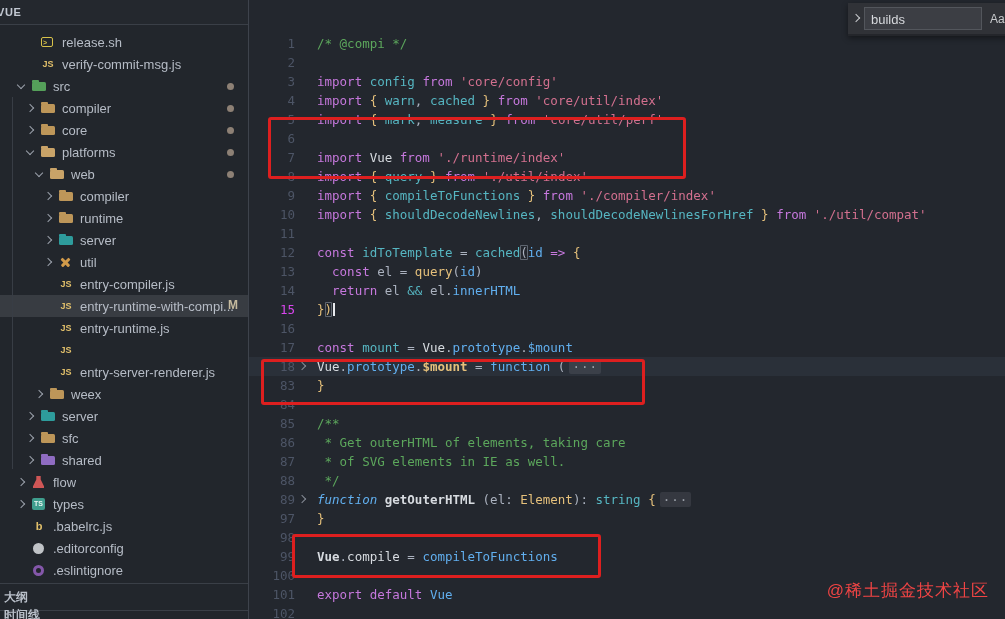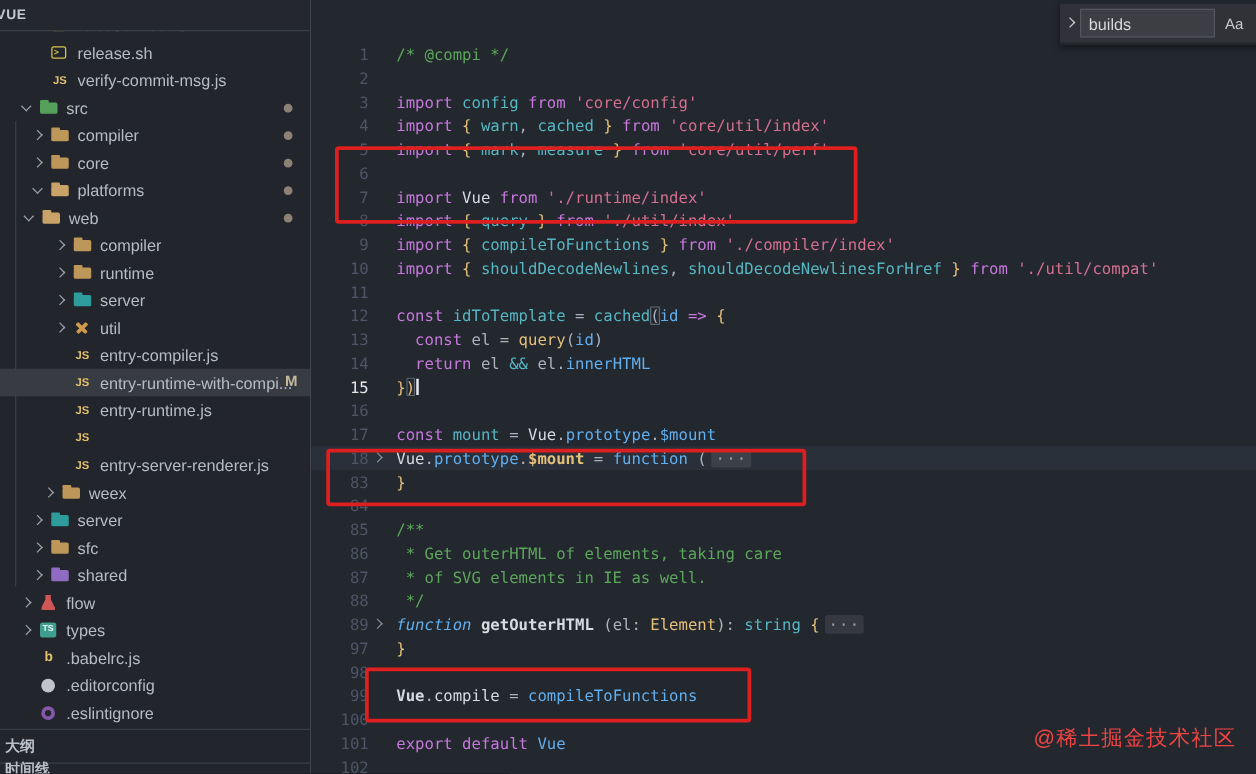--- a/index.html
+++ b/index.html
@@ -38,21 +38,21 @@
   .badge{position:absolute;right:10px;top:3px;font-size:12px;font-weight:bold}
   .guide{position:absolute;left:12px;top:97px;height:372px;width:1px;background:#383d45}
   .sb-section{position:absolute;left:0;width:248px;height:27px;border-top:1px solid #3a3f47;background:#22262c;
               display:flex;align-items:center;font-size:12px;font-weight:bold;color:#b9bfc9;padding-left:4px;box-sizing:border-box}
   
   .editor{position:absolute;left:249px;top:0;width:756px;height:619px;background:#23272e}
   .lines{position:absolute;left:0;top:34px;width:756px}
   .ln{height:19px;display:flex;white-space:pre;font-family:"DejaVu Sans Mono",monospace;font-size:12.5px;line-height:19px}
   .ln.hl{background:rgba(103,125,160,.10)}
   .num{width:46px;text-align:right;color:#4d5566;flex:none}
-  .num.active{color:#e5e5e5}
+  .num.active{color:#d946ef}
   .foldcol{width:22px;flex:none;position:relative}
   .gchev{position:absolute;left:3px;top:5px;width:9px;height:9px}
   .gchev::after{content:"";position:absolute;top:1px;left:1px;width:5px;height:5px;
                 border-right:1.4px solid #868c96;border-bottom:1.4px solid #868c96;transform:rotate(-45deg)}
   .code{flex:none}
   .tok.b{font-weight:bold}
   .tok.i{font-style:italic}
   .tok.box{box-shadow:inset 0 0 0 1px #5f6670;border-radius:1px}
   .tok.fold{background:rgba(160,166,175,.14);border-radius:2px;padding:0 3px;margin-left:4px;letter-spacing:1px}
   .caret{display:inline-block;width:2px;height:13px;background:#e8eaee;vertical-align:-2px;margin-left:1px}
@@ -60,21 +60,21 @@
   .anno{position:absolute;border:3px solid #dd1f1f;border-radius:3px;box-sizing:border-box;z-index:8;pointer-events:none}
   .anno1{left:268px;top:117px;width:418px;height:62px}
   .anno2{left:261px;top:359px;width:384px;height:46px}
   .anno3{left:292px;top:534px;width:309px;height:44px}
   
   .find{position:absolute;left:848px;top:3px;width:170px;height:31px;background:#303237;
         border-bottom:2px solid #24262b;box-shadow:0 2px 6px rgba(0,0,0,.45);display:flex;align-items:center;z-index:9}
   .find .toggle{width:16px;height:16px;position:relative;flex:none;cursor:pointer}
   .find .toggle::after{content:"";position:absolute;top:4px;left:5px;width:5px;height:5px;
                        border-right:1.4px solid #c8cacd;border-bottom:1.4px solid #c8cacd;transform:rotate(-45deg)}
-  .find .input{width:108px;height:23px;background:#3c3e44;border:1px solid #53565c;color:#d6d8dc;
+  .find .input{width:118px;height:23px;background:#3c3e44;border:1px solid #53565c;color:#d6d8dc;
                font-size:13px;line-height:23px;padding:0 6px;box-sizing:border-box;flex:none;cursor:text}
   .find .caseicon{margin-left:8px;color:#c8cacd;font-size:12px;flex:none}
   
   .watermark{position:absolute;right:16px;bottom:17px;color:#ef4444;font-size:17px;letter-spacing:1px;z-index:7}
 </style>
 </head>
 <body>
 
 <div class="stage">
 
@@ -127,21 +127,21 @@
         </div>
         <div class="row" style="top: 141px; padding-left: 40px;">
           <span class="chev down"></span>
           <span class="fi">
             <i class="tab" style="background: rgb(201, 163, 104); font-style: normal;"></i>
             <i class="body" style="background: rgb(201, 163, 104); font-style: normal;"></i>
           </span>
           <span class="label">platforms</span>
           <span class="dot" style="background: rgb(141, 128, 117);"></span>
         </div>
-        <div class="row" style="top: 163px; padding-left: 33px;">
+        <div class="row" style="top: 163px; padding-left: 49px;">
           <span class="chev down"></span>
           <span class="fi">
             <i class="tab" style="background: rgb(201, 163, 104); font-style: normal;"></i>
             <i class="body" style="background: rgb(201, 163, 104); font-style: normal;"></i>
           </span>
           <span class="label">web</span>
           <span class="dot" style="background: rgb(141, 128, 117);"></span>
         </div>
         <div class="row" style="top: 185px; padding-left: 58px;">
           <span class="chev right"></span>

